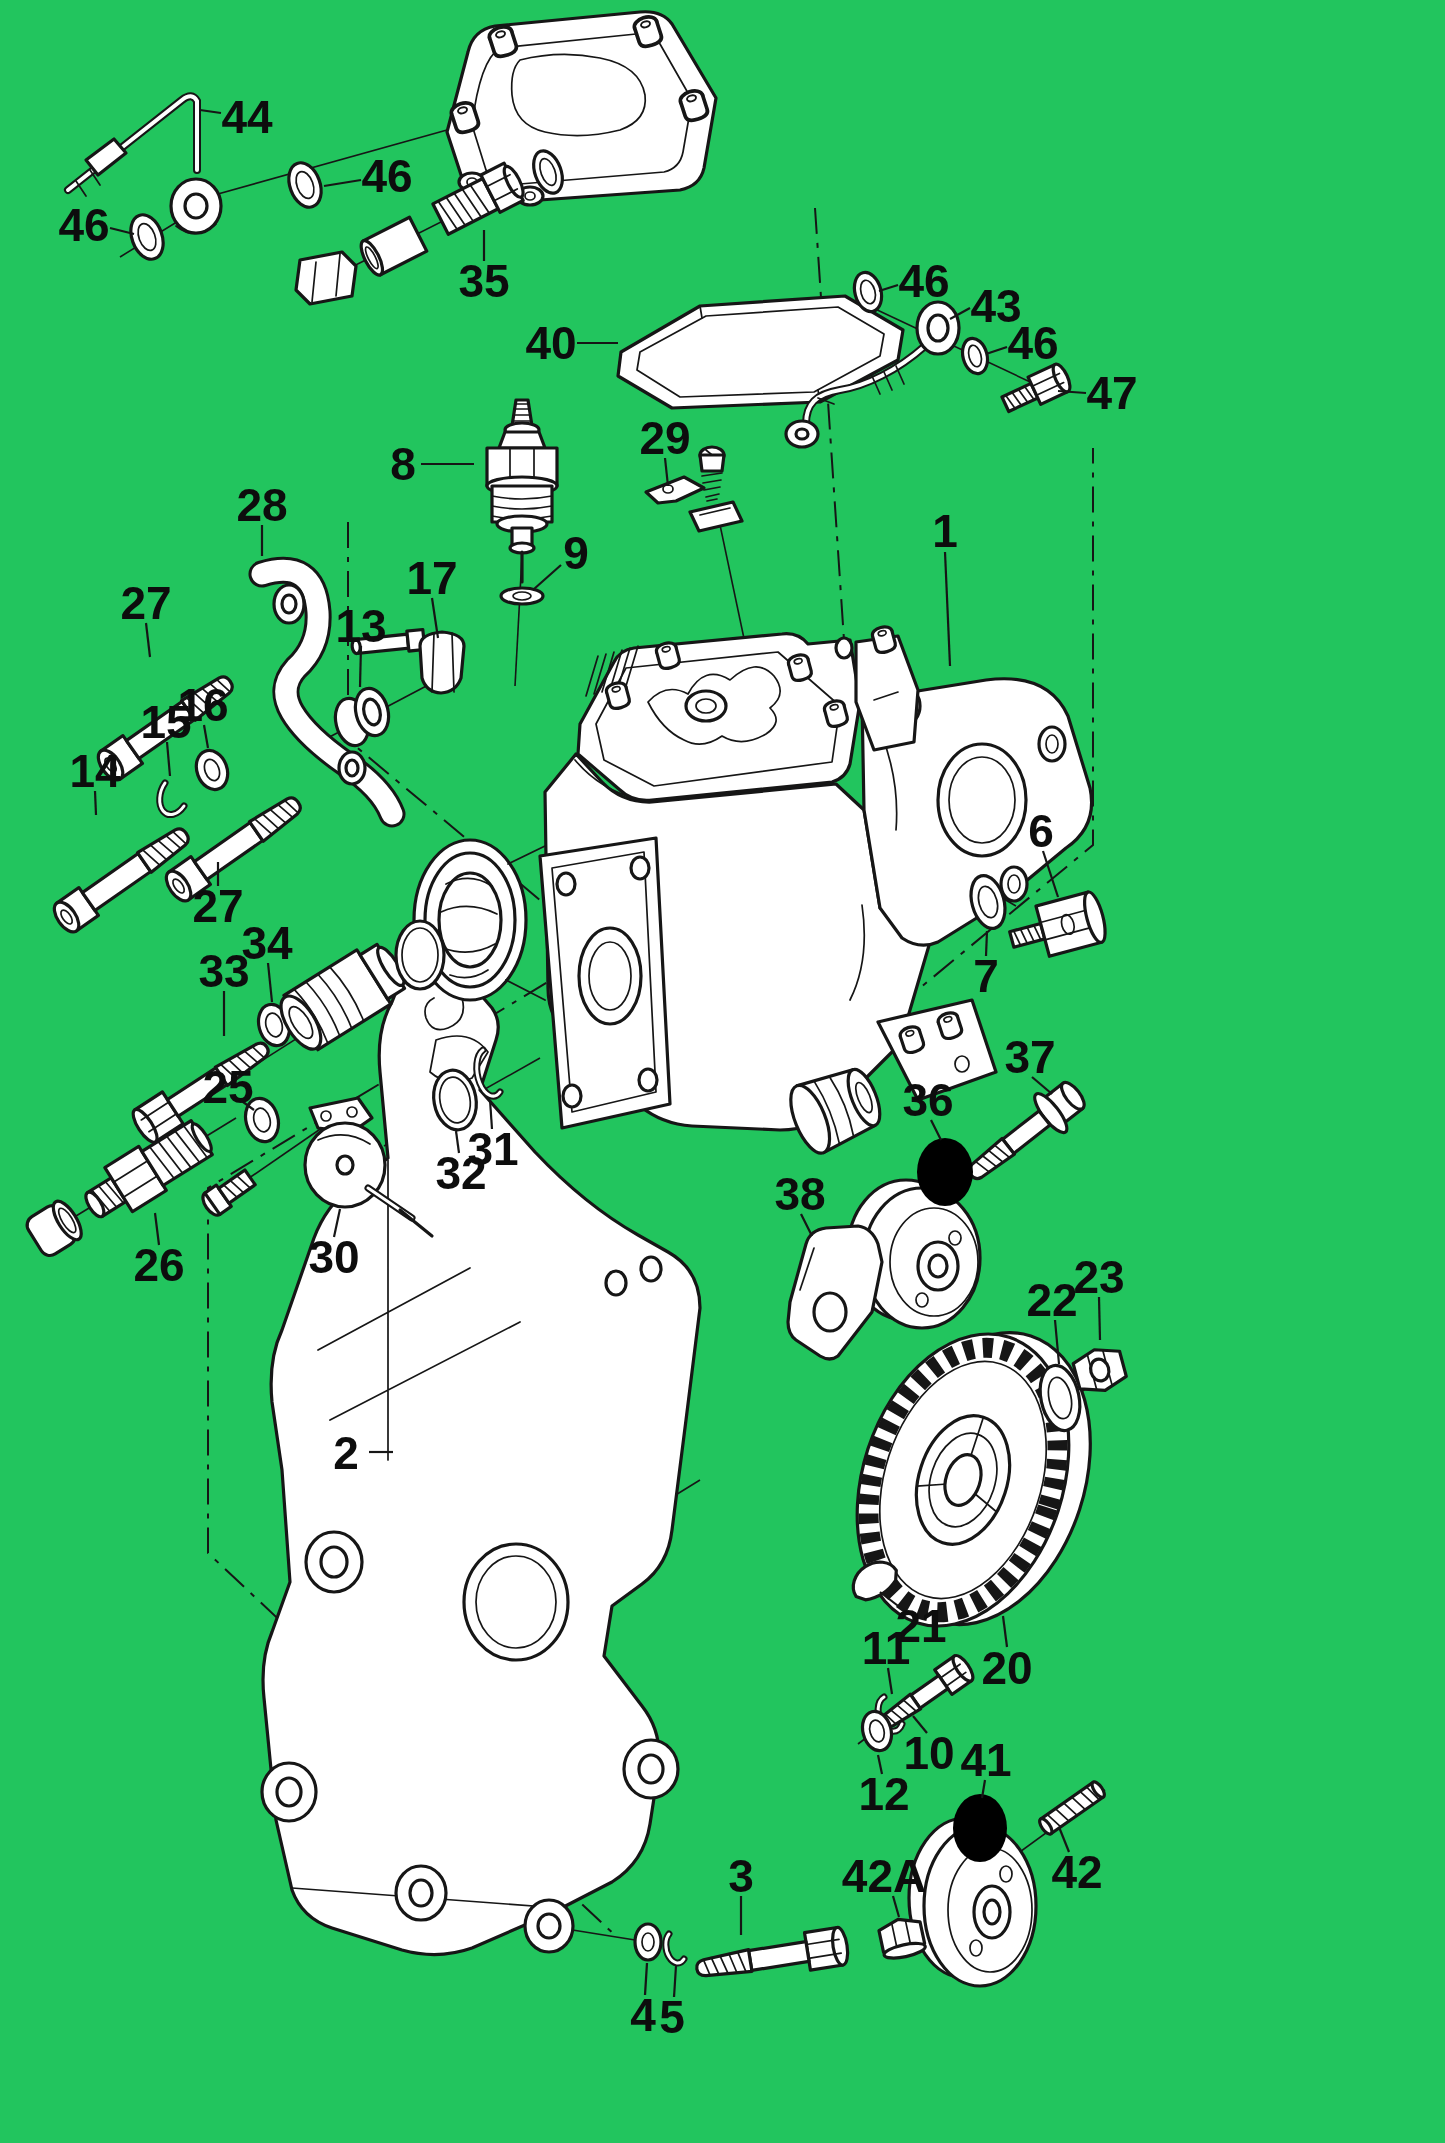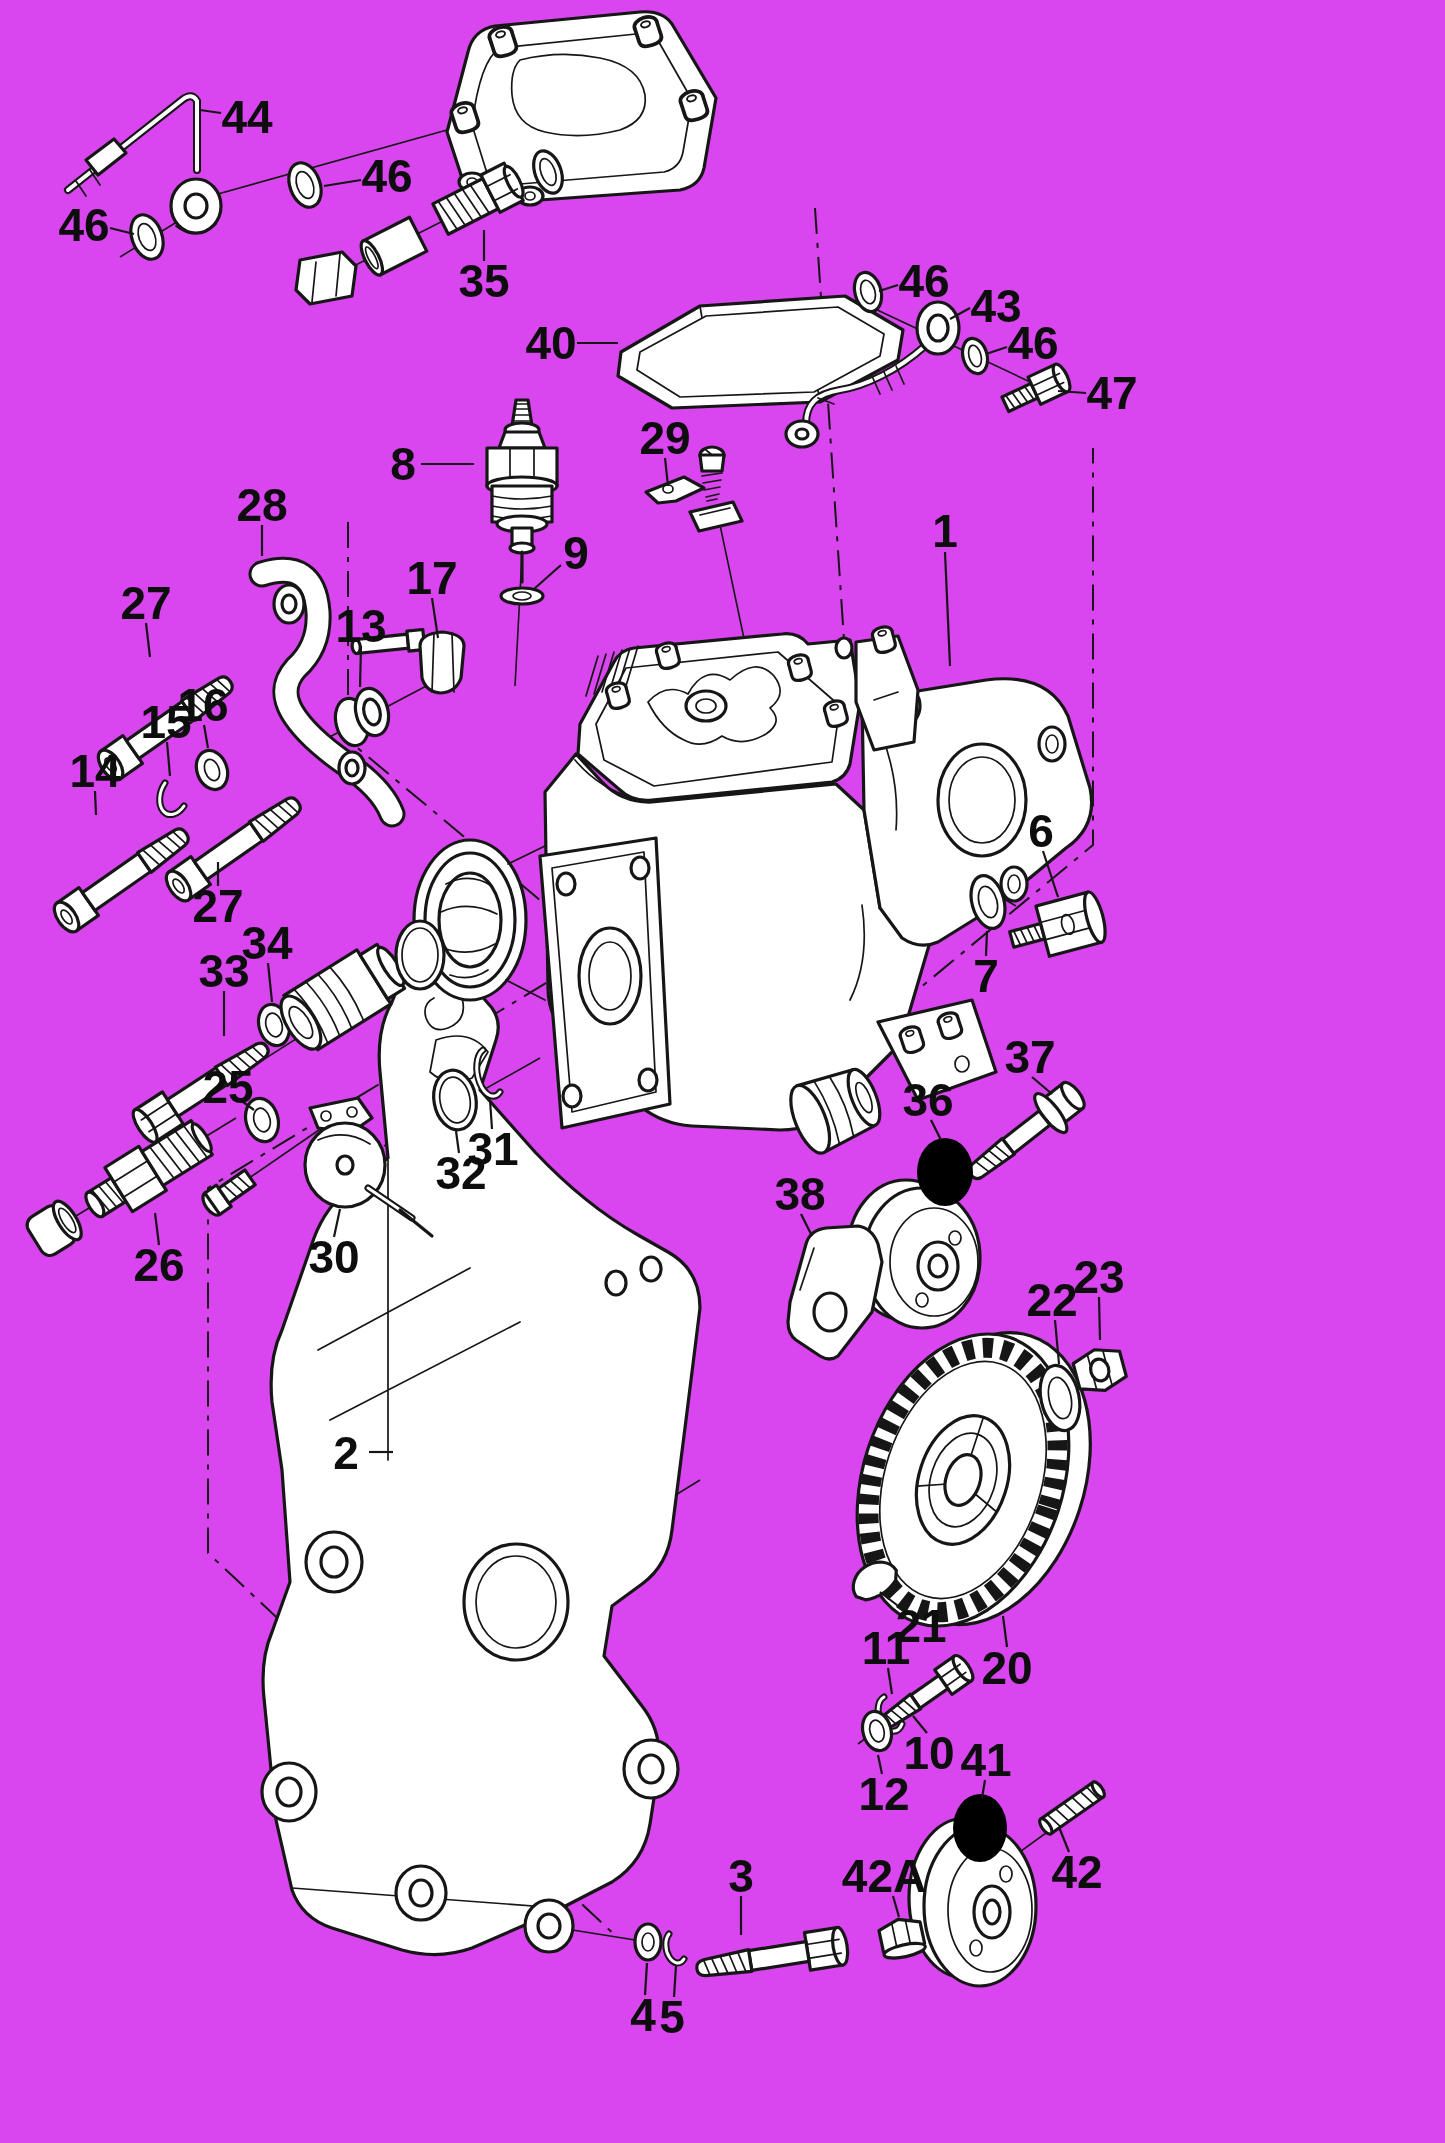--- a/index.html
+++ b/index.html
@@ -1,16 +1,16 @@
 <!DOCTYPE html>
 <html><head>
 <meta charset="utf-8">
 <style>
   html,body{margin:0;padding:0;background:#ffffff;}
-  .stage{position:relative;width:1445px;height:2143px;background:#d946ef;overflow:hidden;}
+  .stage{position:relative;width:1445px;height:2143px;background:#22c55e;overflow:hidden;}
   svg{display:block;}
   .ln  {fill:#ffffff;stroke:#161616;stroke-width:3.2;stroke-linejoin:round;stroke-linecap:round;}
   .nf  {fill:none;stroke:#161616;stroke-width:3.2;stroke-linejoin:round;stroke-linecap:round;}
   .fine{fill:none;stroke:#161616;stroke-width:1.7;stroke-linejoin:round;stroke-linecap:round;}
   .axis{fill:none;stroke:#161616;stroke-width:1.6;}
   .dash{fill:none;stroke:#161616;stroke-width:2;stroke-dasharray:26 9 5 9;}
   .t8  {fill:none;stroke:#161616;stroke-width:8;stroke-linecap:round;}
   .w4  {fill:none;stroke:#ffffff;stroke-width:4;stroke-linecap:round;}
   .t27 {fill:none;stroke:#161616;stroke-width:27;stroke-linecap:round;}
   .w21 {fill:none;stroke:#ffffff;stroke-width:21;stroke-linecap:round;}

